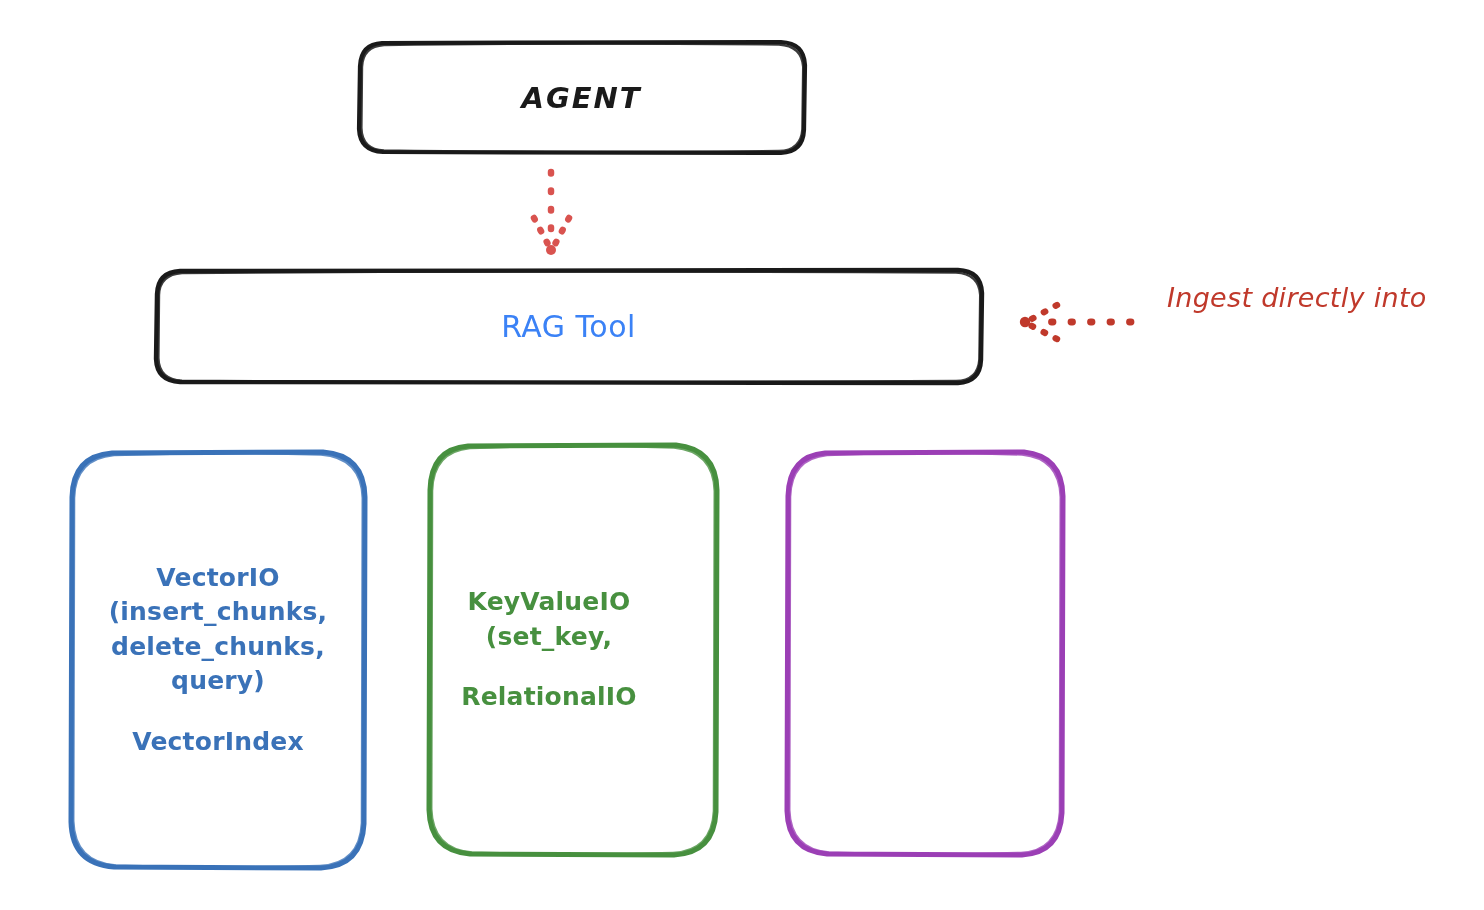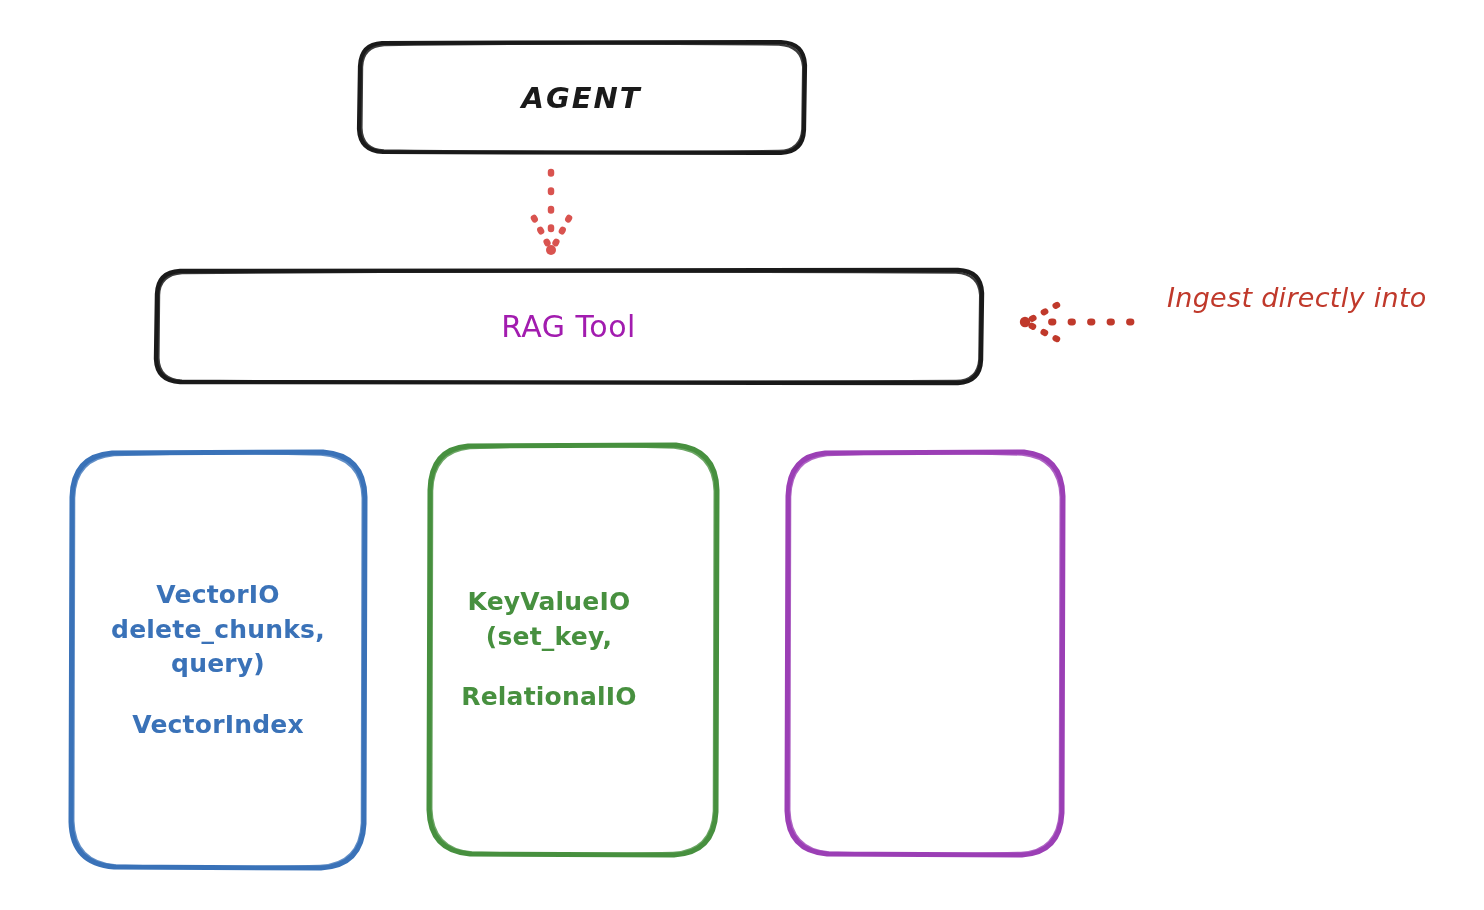--- a/index.html
+++ b/index.html
@@ -47,21 +47,21 @@
     color: #1a1a1a;
   }
   .rag-label {
     left: 155px;
     top: 270px;
     width: 827px;
     height: 113px;
     font-family: "DejaVu Sans", sans-serif;
     font-size: 30px;
     font-weight: 400;
-    color: #a21caf;
+    color: #3b82f6;
     letter-spacing: 0.5px;
   }
   .store-text {
     position: absolute;
     display: flex;
     flex-direction: column;
     align-items: center;
     justify-content: center;
     text-align: center;
     font-family: "DejaVu Sans", sans-serif;
@@ -165,20 +165,21 @@
                Q 790.5 849.5 789.2 810 L 790 497 Q 791 458.5 827 455" fill="none" stroke="#9b3fb5" stroke-width="2.6" stroke-linecap="round" stroke-linejoin="round" opacity="0.8"></path>
     </g>
   </svg>
 
   <div class="node-label agent-label">AGENT</div>
 
   <div class="node-label rag-label">RAG Tool</div>
 
   <div class="store-text" id="vector-text">
     <span class="line">VectorIO</span>
+    <span class="line">(insert_chunks,</span>
     <span class="line">delete_chunks,</span>
     <span class="line">query)</span>
     <span class="spacer"></span>
     <span class="line">VectorIndex</span>
   </div>
 
   <div class="store-text" id="keyvalue-text">
     <span class="line">KeyValueIO</span>
     <span class="line">(set_key,</span>
     <span class="spacer"></span>

